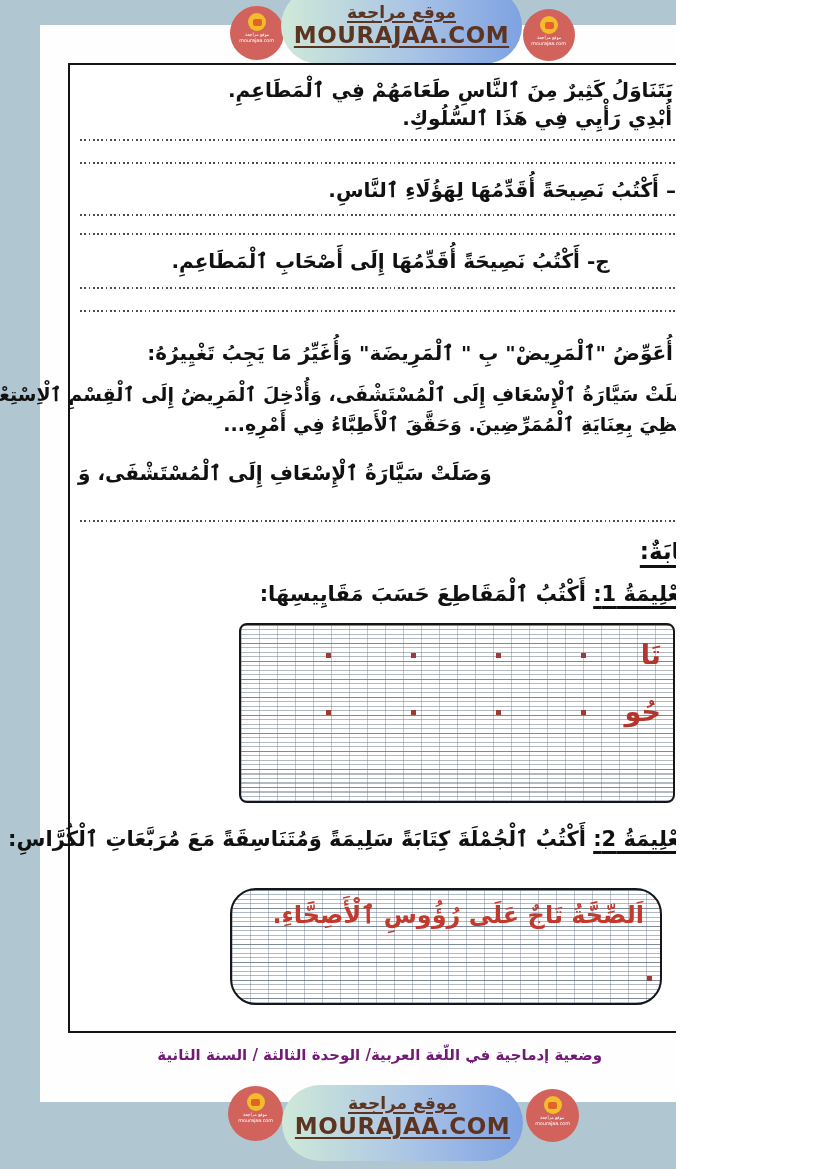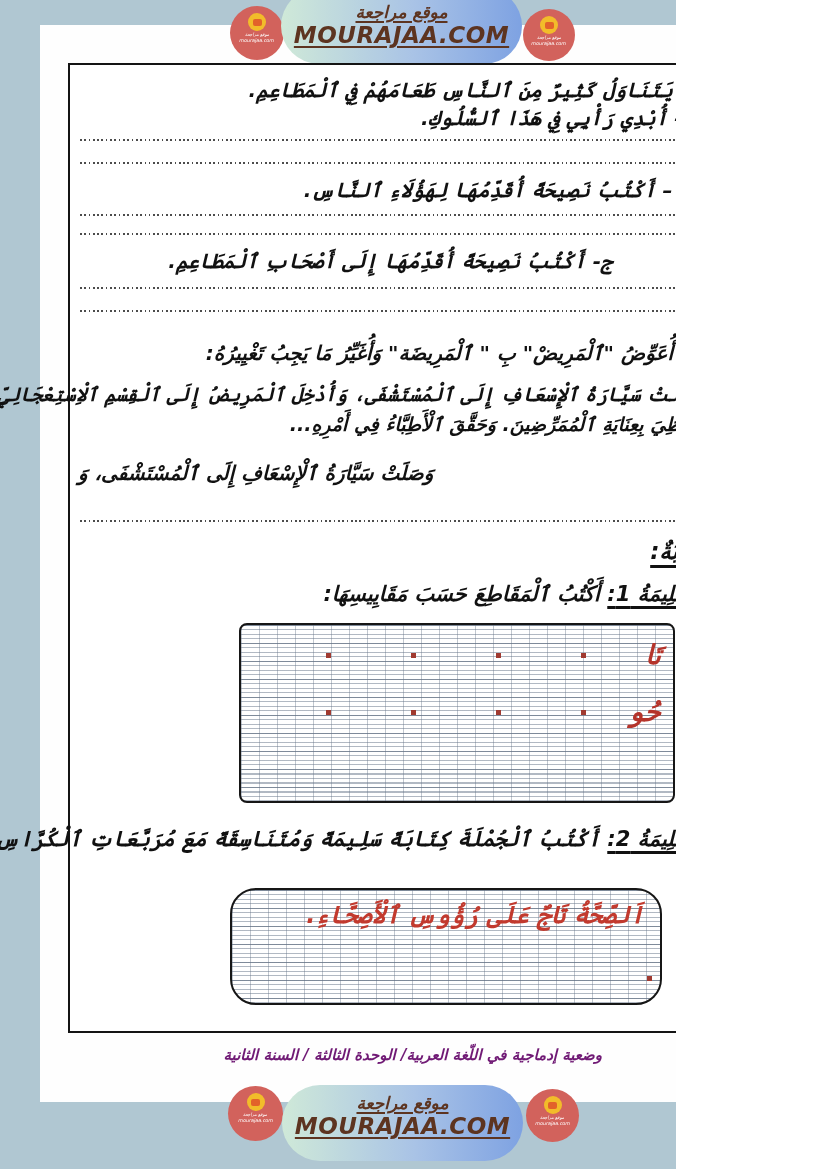--- a/index.html
+++ b/index.html
@@ -1,17 +1,17 @@
 <!DOCTYPE html>
 <html lang="ar"><head>
 <meta charset="utf-8">
 <style>
   * { margin:0; padding:0; box-sizing:border-box; }
   body { font-family:"DejaVu Sans", sans-serif; }
-  .page { position:relative; width:676px; height:1169px; background:#b0c7d2; overflow:hidden;font-style:italic; }
+  .page { position:relative; width:676px; height:1169px; background:#b0c7d2; overflow:hidden; }
   .sheet { position:absolute; left:40px; top:25px; width:731px; height:1077px; background:#fefefe; }
 
   
   .pill { position:absolute; width:241px; border-radius:38px;
           background:linear-gradient(to right,#cfe9d8 0%,#a9c3e6 55%,#7ea2e2 100%);
           text-align:center; }
   .pill-top { left:281px; top:-12px; height:76px; padding-top:14px; }
   .pill-bottom { left:282px; top:1085px; height:76px; padding-top:8px; }
   .pill-ar { font-size:17px; font-weight:bold; color:#5d3420; text-decoration:underline;
              text-decoration-thickness:2px; text-underline-offset:3px; direction:rtl; }

